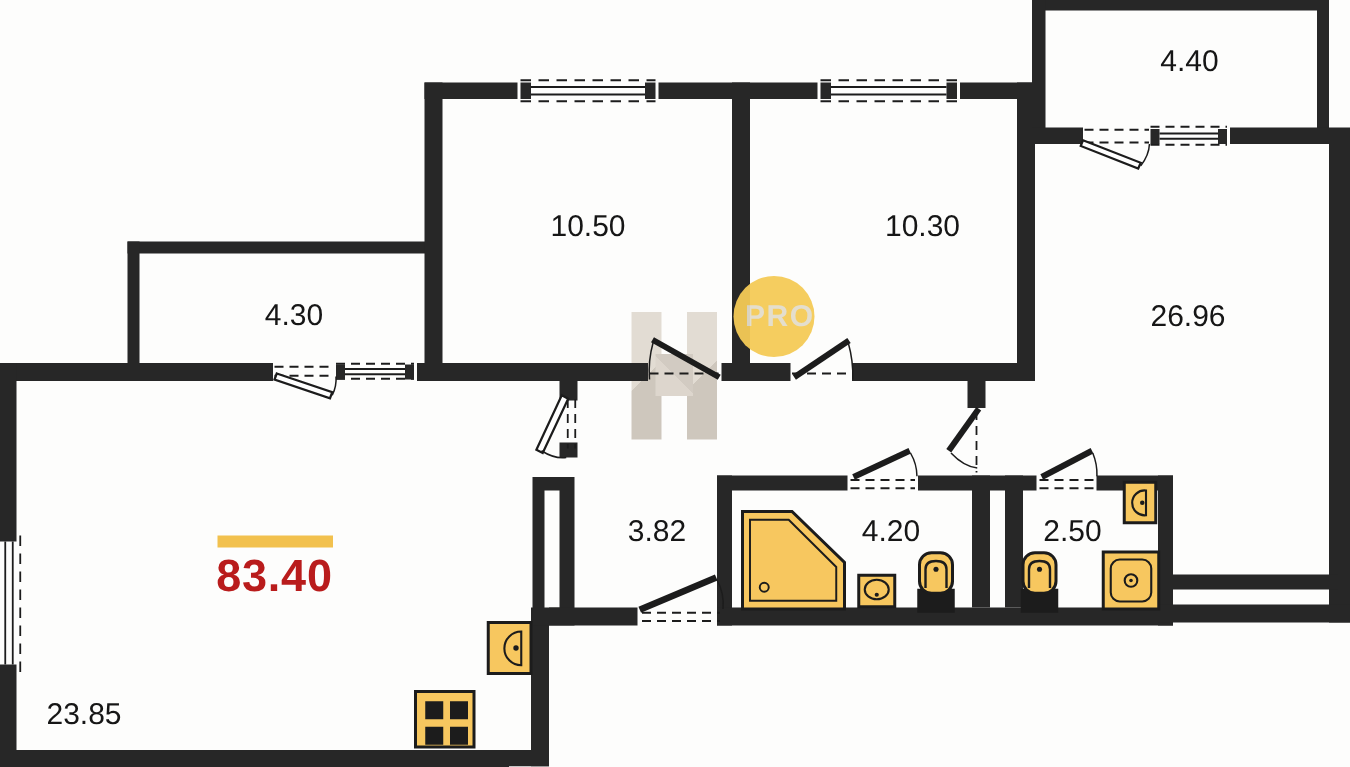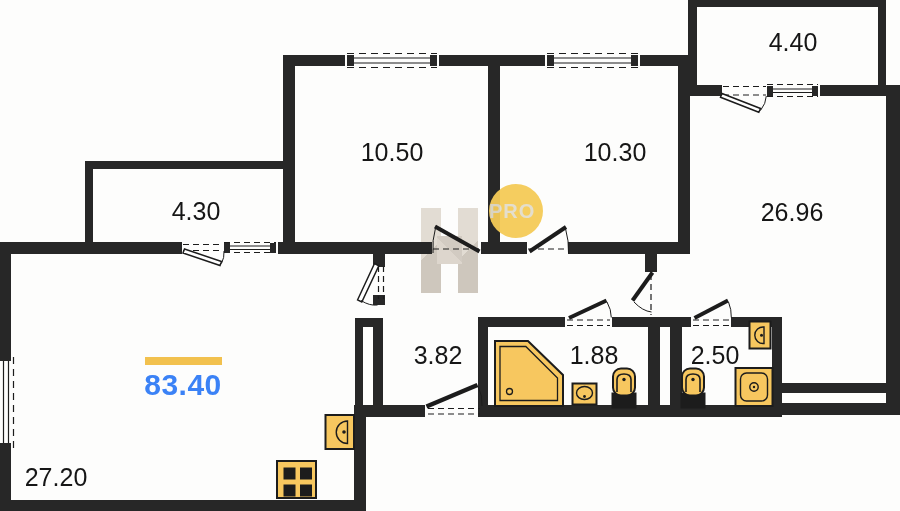--- a/index.html
+++ b/index.html
@@ -1,29 +1,29 @@
 <!DOCTYPE html>
 <html><head>
 <meta charset="utf-8">
 <style>
   html,body{margin:0;padding:0;}
   body{width:900px;height:511px;background:#fdfdfc;font-family:"Liberation Sans",sans-serif;overflow:hidden;}
   .plan{position:relative;width:900px;height:511px;background:#fdfdfc;}
   .wall{position:absolute;background:#272727;z-index:2;}
   .shaft-inner{position:absolute;background:#fdfdfc;z-index:2;}
   .layer{position:absolute;left:0;top:0;z-index:3;pointer-events:none;}
-  .room-label{position:absolute;transform:translate(-50%,-50%);font-size:25px;color:#161616;z-index:5;white-space:nowrap;}
-  .total-label{position:absolute;transform:translate(-50%,-50%);font-size:30px;font-weight:bold;color:#3b82f6;z-index:5;letter-spacing:.5px;}
+  .room-label{position:absolute;transform:translate(-50%,-50%);font-size:20px;color:#161616;z-index:5;white-space:nowrap;}
+  .total-label{position:absolute;transform:translate(-50%,-50%);font-size:30px;font-weight:bold;color:#b91c1c;z-index:5;letter-spacing:.5px;}
   .accent-bar{position:absolute;left:145px;top:357px;width:77px;height:8px;background:#f2c14e;z-index:5;}
   .wm-h{position:absolute;left:421px;top:208px;width:57px;height:85px;opacity:.55;z-index:1;}
   .wm-h div{position:absolute;}
   .wm-bar{width:20px;height:85px;top:0;background:linear-gradient(135deg,#cdc2b2 0 50%,#a89c8b 50% 100%);}
   .wm-cross{left:16px;top:28px;width:25px;height:28px;background:linear-gradient(45deg,#c4b8a8 0 50%,#b0a493 50% 100%);}
   .wm-pro{position:absolute;left:489px;top:184px;width:54px;height:54px;border-radius:50%;background:#f5cb57;opacity:.95;z-index:4;
-          display:flex;align-items:center;justify-content:flex-start;font-size:20px;font-weight:600;letter-spacing:1px;color:#e3ddcb;}
+          display:flex;align-items:center;justify-content:flex-end;font-size:20px;font-weight:600;letter-spacing:1px;color:#e3ddcb;}
 </style>
 </head>
 <body>
 
 <div class="plan">
 
   <div class="wm-h">
     <div class="wm-bar" style="left:0;"></div>
     <div class="wm-bar" style="left:37px;"></div>
     <div class="wm-cross"></div>
@@ -224,26 +224,26 @@
         <rect x="283.5" y="484.5" width="12" height="12" fill="#1c1c1c" stroke="none"></rect>
         <rect x="300" y="484.5" width="12" height="12" fill="#1c1c1c" stroke="none"></rect>
       </g>
     </g>
   </svg>
 
   <div class="wm-pro">
     <span>PRO</span>
   </div>
 
-  <div class="room-label" style="left:56px;top:477px;">27.20</div>
+  <div class="room-label" style="left:56px;top:477px;">23.85</div>
   <div class="room-label" style="left:196px;top:200px;margin-top:11px;">4.30</div>
   <div class="room-label" style="left:392px;top:152px;">10.50</div>
   <div class="room-label" style="left:582px;top:152px;margin-left:33px;">10.30</div>
   <div class="room-label" style="left:793px;top:42px;">4.40</div>
   <div class="room-label" style="left:792px;top:212px;">26.96</div>
   <div class="room-label" style="left:438px;top:355px;">3.82</div>
-  <div class="room-label" style="left:594px;top:355px;">1.88</div>
+  <div class="room-label" style="left:594px;top:355px;">4.20</div>
   <div class="room-label" style="left:715px;top:355px;text-align:center;">2.50</div>
 
   <div class="accent-bar"></div>
   <div class="total-label" style="left:183px;top:385px;">83.40</div>
 
 </div>
 
 </body></html>

